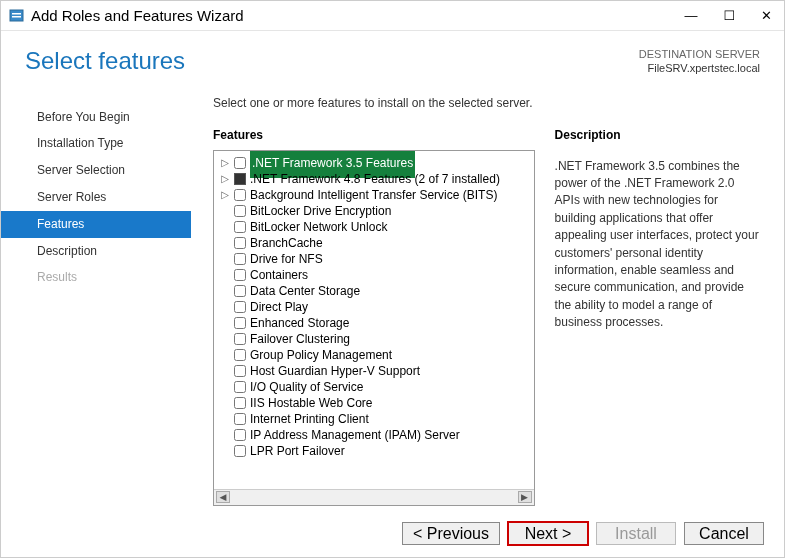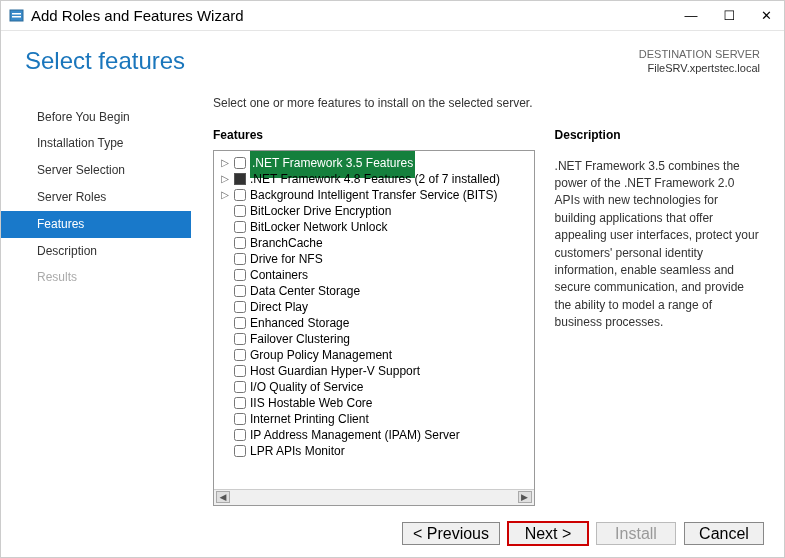--- a/index.html
+++ b/index.html
@@ -332,21 +332,21 @@
                 <span class="label">Internet Printing Client</span>
               </div>
               <div class="tree-item">
                 <span class="expander"></span>
                 <input type="checkbox" style="">
                 <span class="label">IP Address Management (IPAM) Server</span>
               </div>
               <div class="tree-item">
                 <span class="expander"></span>
                 <input type="checkbox" style="">
-                <span class="label">LPR APIs Monitor</span>
+                <span class="label">LPR Port Failover</span>
               </div>
             </div>
           <div class="hscroll">
             <span class="arrow">◀</span>
             <span class="track"></span>
             <span class="arrow">▶</span>
           </div>
         </div>
       </div>
       <div class="desc-col">

